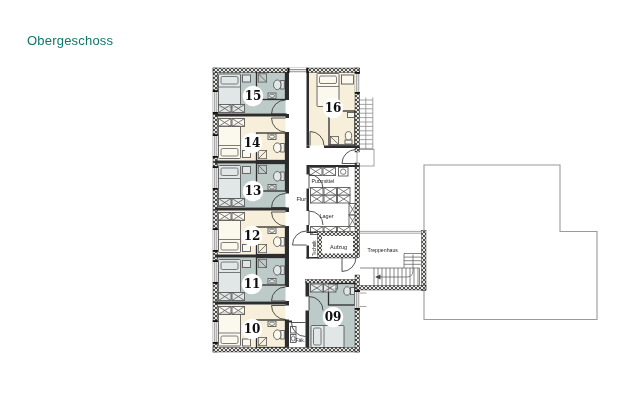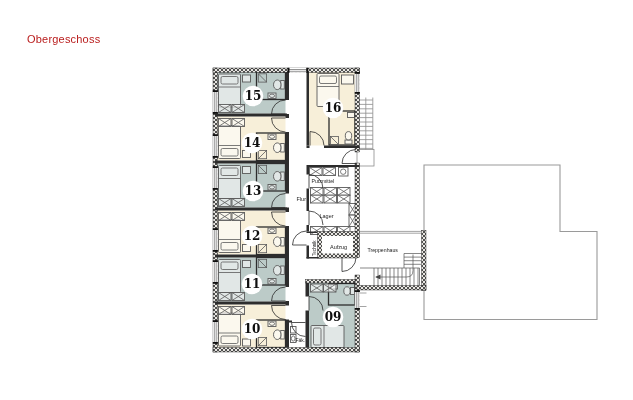--- a/index.html
+++ b/index.html
@@ -1,18 +1,18 @@
 <!DOCTYPE html>
 <html><head>
 <meta charset="utf-8">
 <style>
   html,body{margin:0;padding:0;background:#fff;}
   .canvas{position:relative;width:633px;height:400px;background:#ffffff;overflow:hidden;
           font-family:"Liberation Sans",sans-serif;}
-  .title{position:absolute;left:27px;top:33px;font-size:11px;color:#b91c1c;letter-spacing:.2px;}
+  .title{position:absolute;left:27px;top:33px;font-size:13px;color:#0f766e;letter-spacing:.2px;}
   svg{position:absolute;left:0;top:0;}
   .wall{fill:url(#hatch);stroke:#111;stroke-width:.4;}
   .swall{fill:#2d2d2d;}
   .furn{fill:rgba(255,255,255,.55);stroke:#5a5a5a;stroke-width:.9;}
   .furn2{fill:none;stroke:#5a5a5a;stroke-width:.8;}
   .bathw{fill:none;stroke:#2d2d2d;stroke-width:1.3;}
   .door{fill:none;stroke:#2a2a2a;stroke-width:.8;}
   .gray{stroke:#8d8d8d;stroke-width:.8;fill:none;}
   .stair{stroke:#555;stroke-width:.7;fill:none;}
   .lbl{font:5.5px "Liberation Sans",sans-serif;fill:#1e1e1e;}

